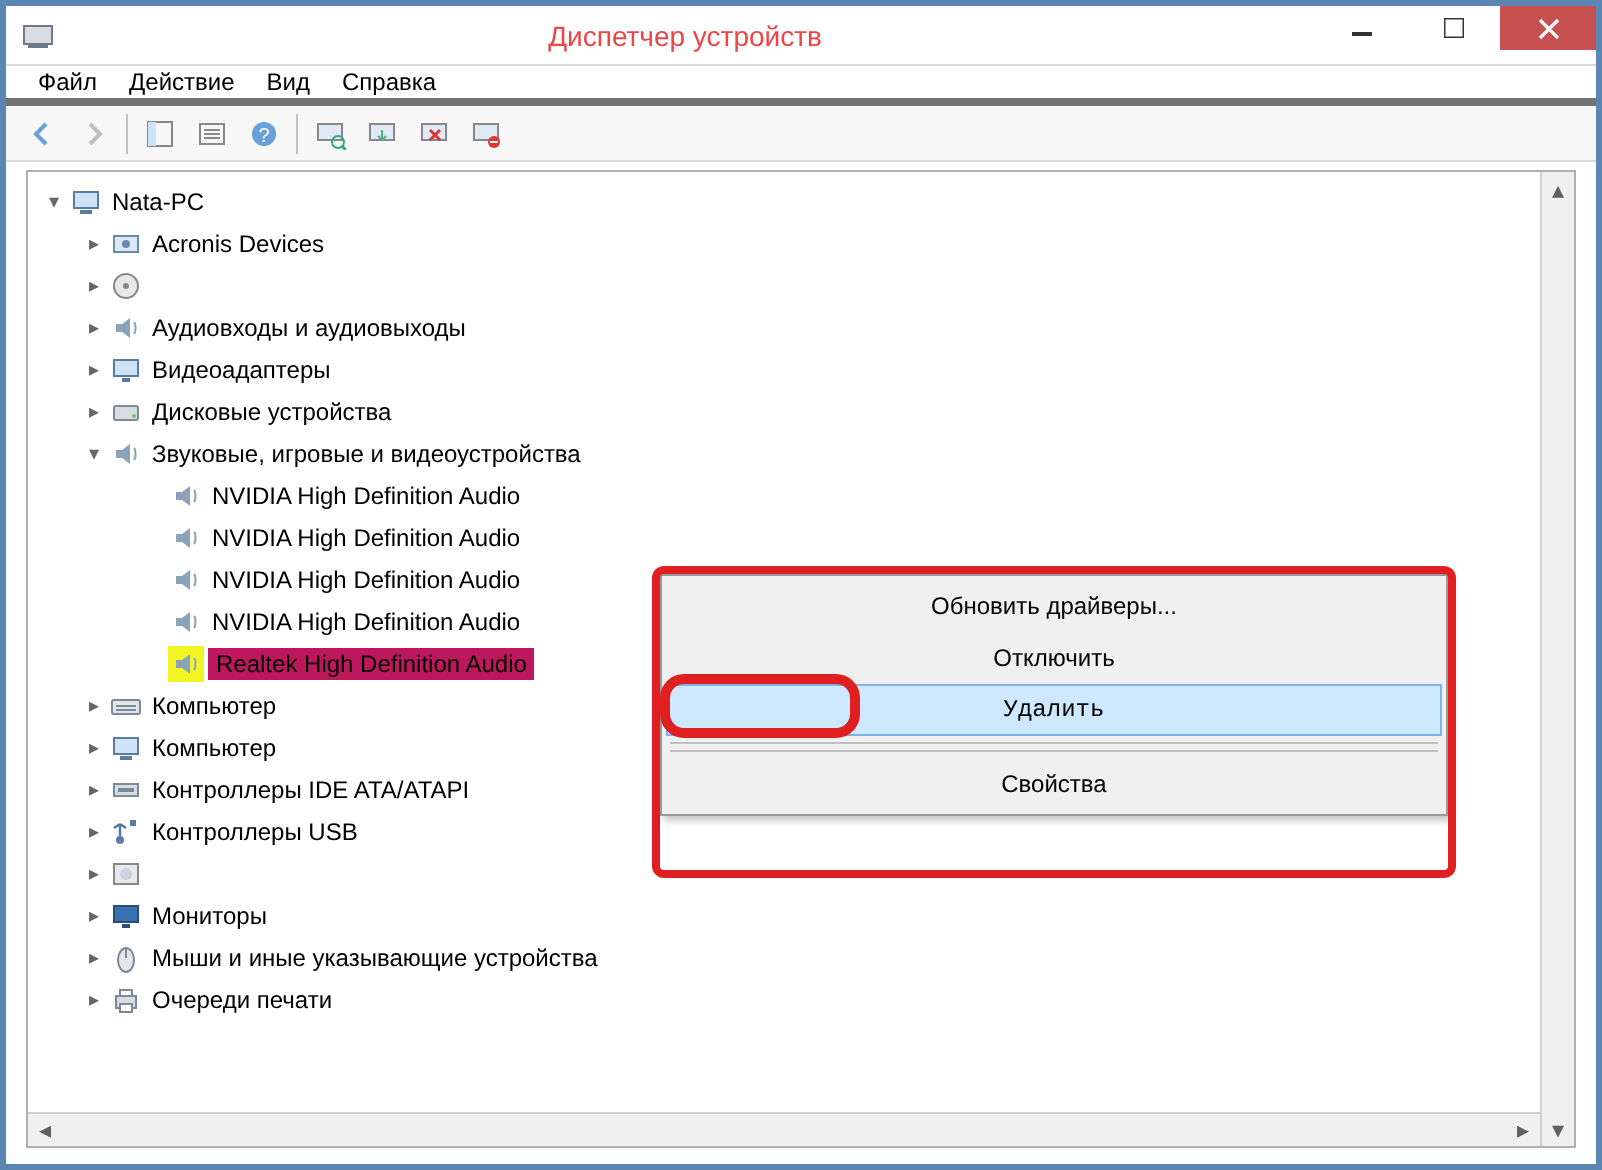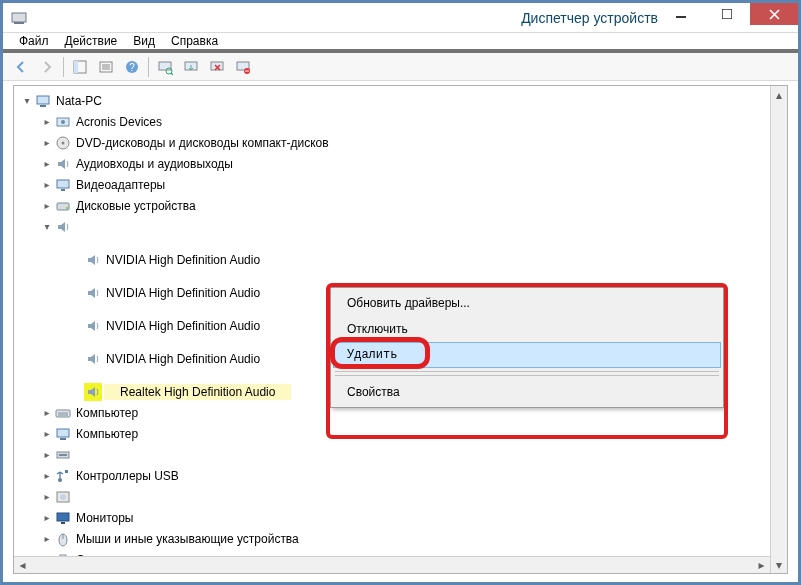--- a/index.html
+++ b/index.html
@@ -4,21 +4,21 @@
 <style>
   * { box-sizing: border-box; }
   body { margin:0; font-family: "Segoe UI", Tahoma, sans-serif; font-size:12px;
          background:#fff; width:801px; height:585px; overflow:hidden;
          border:3px solid #5b86b4; position:relative; }
 
   
   .titlebar { height:30px; background:#fff; border-bottom:1px solid #d9d9d9;
               display:flex; align-items:center; position:relative; }
   .titlebar .app-icon { width:16px; height:16px; margin-left:8px; }
-  .titlebar .title { flex:1; text-align:right; font-size:14px; color:#0c4a6e; }
+  .titlebar .title { flex:1; text-align:center; font-size:14px; color:#ef4444; }
   .win-controls { display:flex; height:100%; }
   .win-btn { width:46px; height:22px; margin-top:0;
              display:flex; align-items:center; justify-content:center;
              font-family:Arial; color:#333; cursor:pointer; }
   .win-btn.close { background:#c75050; color:#fff; width:48px; height:22px; }
 
   
   .menubar { height:20px; display:flex; align-items:center; padding:0 8px;
              border-bottom:4px solid #737373; }
   .menu-item { padding:0 8px; line-height:20px; cursor:default; }
@@ -47,28 +47,28 @@
 
   .node { display:flex; align-items:center; height:21px; white-space:nowrap;
           cursor:default; }
   .node .expander { width:14px; text-align:center; color:#666; font-size:10px;
                     cursor:pointer; user-select:none; }
   .node .icon { width:18px; height:18px; margin-right:2px;
                 display:flex; align-items:center; justify-content:center; }
   .node .label { padding:0 2px; }
   .indent-0 { padding-left:2px; }
   .indent-1 { padding-left:22px; }
-  .indent-2 { padding-left:52px;margin-top:12px; }
-  .highlighted .label { background:#fef9c3; padding:1px 16px; }
+  .indent-2 { padding-left:52px; }
+  .highlighted .label { background:#be185d; padding:1px 4px; }
   .highlighted .icon { background:#f2f524; }
 
   
   .ctxmenu { position:absolute; top:284px; left:327px; width:394px; z-index:10;
              background:#f0f0f0; border:1px solid #9a9a9a;
-             box-shadow:2px 2px 4px rgba(0,0,0,.25); padding:2px; }
+             box-shadow:2px 2px 4px rgba(0,0,0,.25); padding:2px;text-align:center; }
   .ctx-item { padding:6px 14px; cursor:default; font-size:12px; }
   .ctx-item:hover, .ctx-item.hover { background:#cde8ff; border:1px solid #7eb4ea;
                                      padding:5px 13px;font-family:Liberation Mono, monospace; }
   .ctx-sep { height:1px; background:#c0c0c0; margin:3px 2px; }
   .ctx-item.bold { font-weight:normal; }
 
   
   .anno-border-ctx { position:absolute; top:280px; left:323px; width:402px;
                      height:156px; border:4px solid #e02020; border-radius:6px;
                      z-index:11; pointer-events:none; }
@@ -200,21 +200,20 @@
         <span class="label">Acronis Devices</span>
       </div>
       <div class="node indent-1">
         <span class="expander">▸</span>
         <span class="icon">
           <svg width="16" height="16">
             <circle cx="8" cy="8" r="6" fill="#e8e8e8" stroke="#888"></circle>
             <circle cx="8" cy="8" r="1.5" fill="#888"></circle>
           </svg>
         </span>
-        <span class="label">DVD-дисководы и дисководы компакт-дисков</span>
       </div>
       <div class="node indent-1">
         <span class="expander">▸</span>
         <span class="icon">
           <svg width="16" height="16">
             <path d="M3 6v4h3l4 3V3L6 6z" fill="#8aa3b8"></path>
             <path d="M12 5c1 1 1 5 0 6" fill="none" stroke="#8aa3b8"></path>
           </svg>
         </span>
         <span class="label">Аудиовходы и аудиовыходы</span>
@@ -240,20 +239,21 @@
         <span class="label">Дисковые устройства</span>
       </div>
       <div class="node indent-1">
         <span class="expander">▾</span>
         <span class="icon">
           <svg width="16" height="16">
             <path d="M3 6v4h3l4 3V3L6 6z" fill="#8aa3b8"></path>
             <path d="M12 5c1 1 1 5 0 6" fill="none" stroke="#8aa3b8"></path>
           </svg>
         </span>
+        <span class="label">Звуковые, игровые и видеоустройства</span>
       </div>
       <div class="node indent-2">
         <span class="expander"></span>
         <span class="icon">
           <svg width="16" height="16">
             <path d="M3 6v4h3l4 3V3L6 6z" fill="#8aa3b8"></path>
             <path d="M12 5c1 1 1 5 0 6" fill="none" stroke="#8aa3b8"></path>
           </svg>
         </span>
         <span class="label">NVIDIA High Definition Audio</span>
@@ -320,20 +320,21 @@
         <span class="label">Компьютер</span>
       </div>
       <div class="node indent-1">
         <span class="expander">▸</span>
         <span class="icon">
           <svg width="16" height="16">
             <rect x="2" y="5" width="12" height="6" fill="#d8dde2" stroke="#7a8a99"></rect>
             <rect x="4" y="7" width="8" height="2" fill="#7a8a99"></rect>
           </svg>
         </span>
+        <span class="label">Контроллеры IDE ATA/ATAPI</span>
       </div>
       <div class="node indent-1">
         <span class="expander">▸</span>
         <span class="icon">
           <svg width="16" height="16">
             <circle cx="5" cy="12" r="2" fill="#5a7ca0"></circle>
             <path d="M5 10V4m0 0l3 2m-3-2l-3 2" stroke="#5a7ca0" stroke-width="1.3" fill="none"></path>
             <rect x="10" y="2" width="3" height="3" fill="#5a7ca0"></rect>
           </svg>
         </span>

